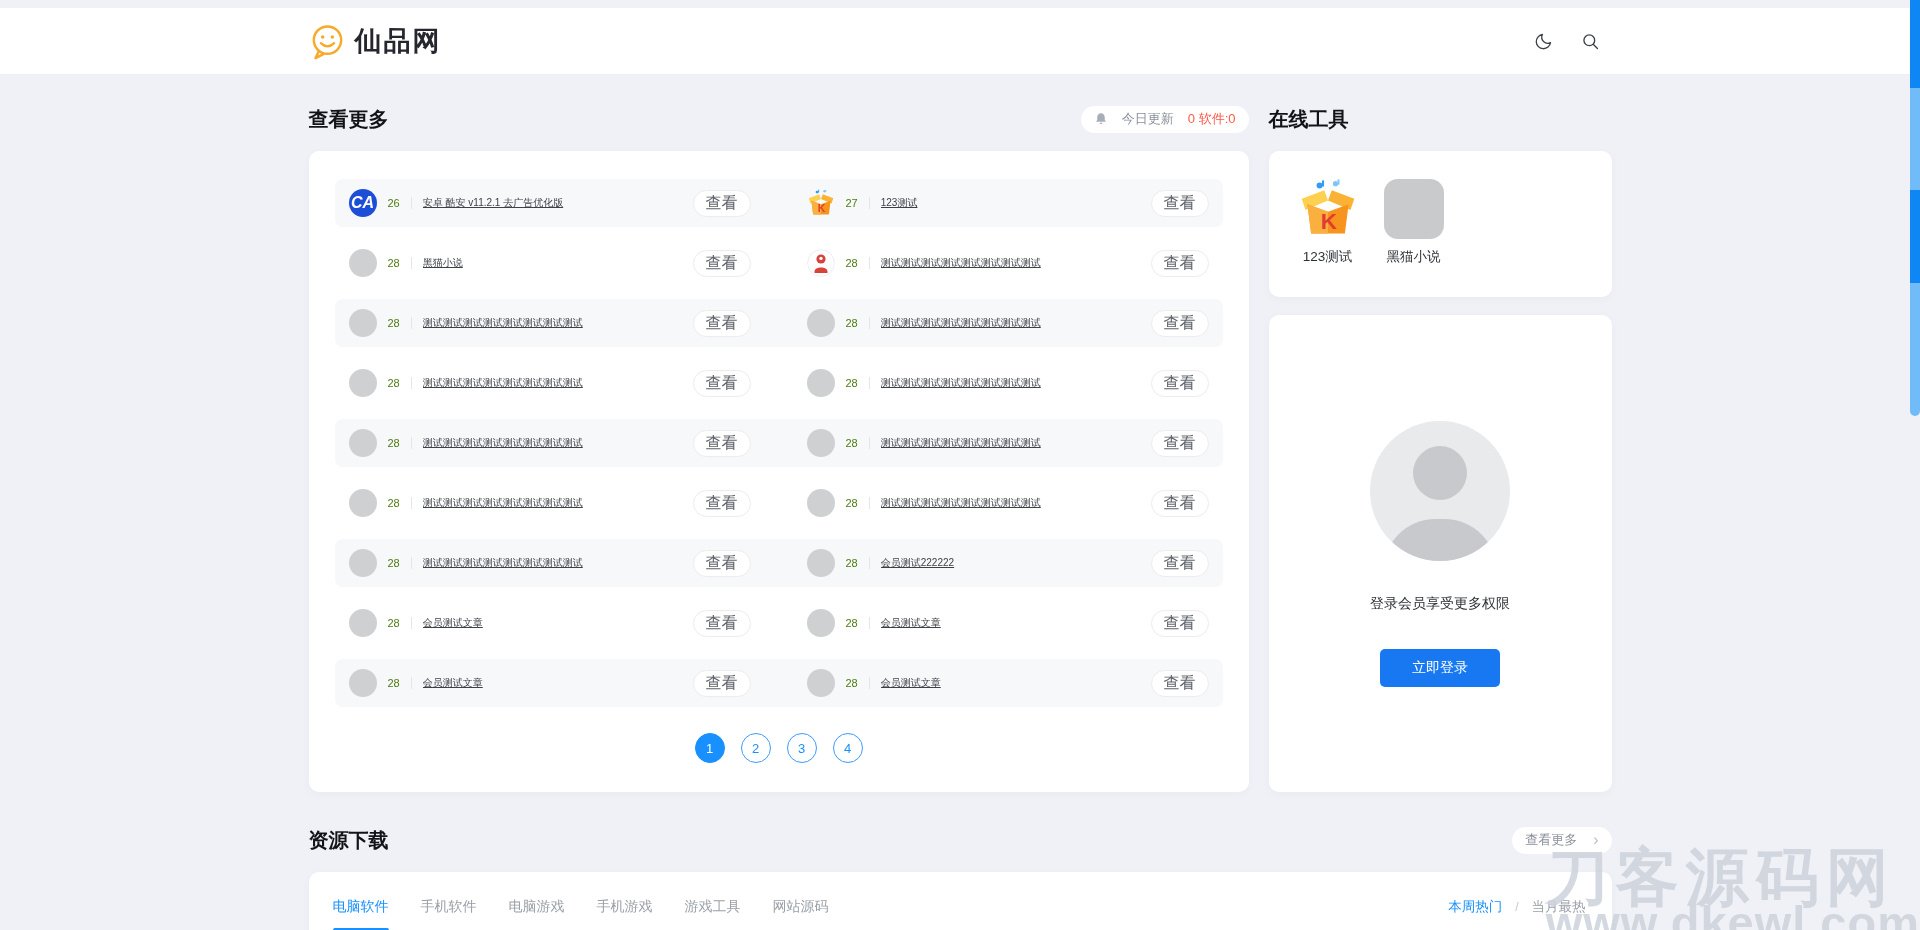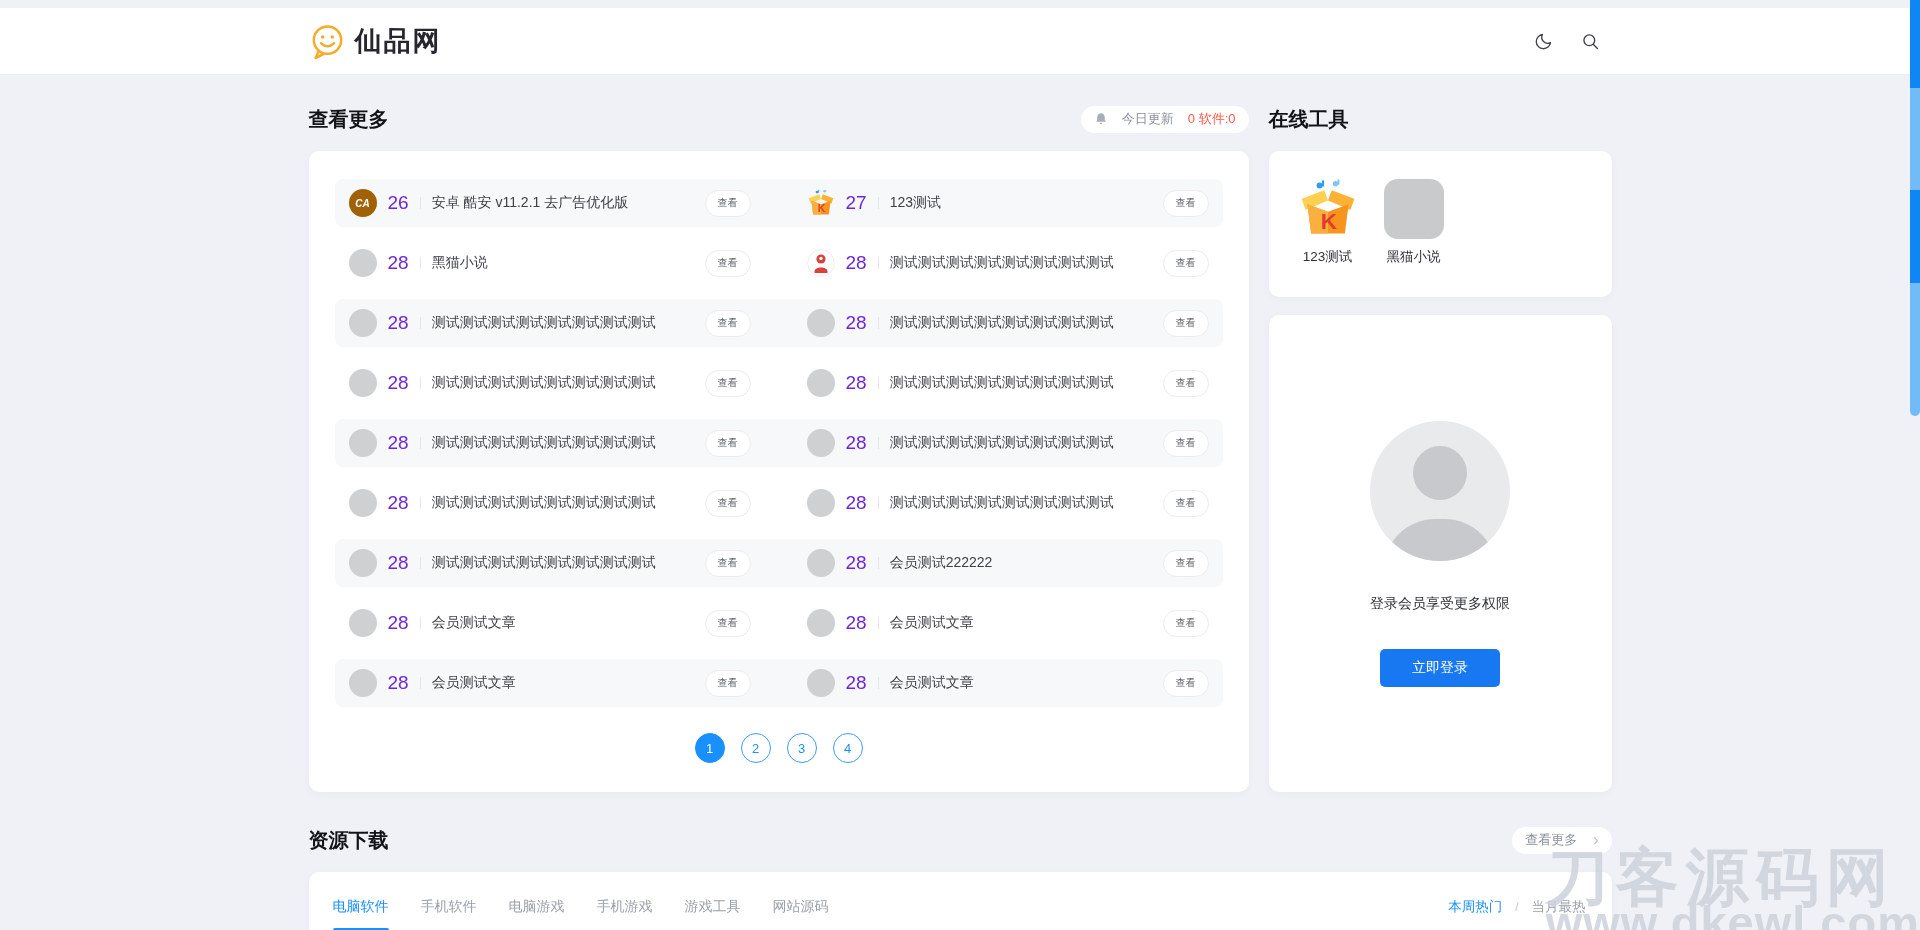--- a/index.html
+++ b/index.html
@@ -31,26 +31,26 @@
   .card { background:#fff; border-radius:10px; box-shadow:0 2px 10px rgba(30,40,80,.03); }
 
   
   .list-card { height:641px; padding:28px 26px 24px; }
   .rows { display:flex; flex-direction:column; gap:12px; }
   .row { display:flex; gap:28px; height:48px; border-radius:8px; align-items:center; }
   .row.odd { background:#f7f8fa; }
   .item { flex:1; min-width:0; display:flex; align-items:center; gap:11px; padding:0 14px; cursor:pointer; }
   .li-icon { width:28px; height:28px; border-radius:50%; flex-shrink:0; display:flex; align-items:center; justify-content:center; overflow:hidden; }
   .li-icon.gray { background:#cfd0d2; }
-  .li-icon.coolapk { background:#a16207; color:#fff; font-size:10px; font-weight:bold; font-style:italic; }
+  .li-icon.coolapk { background:#1d4ed8; color:#fff; font-size:16px; font-weight:bold; font-style:italic; }
   .li-icon svg { width:28px; height:28px; }
-  .item-num { color:#6d28d9; font-size:19px; flex-shrink:0; }
+  .item-num { color:#4d7c0f; font-size:11px; flex-shrink:0; }
   .item-div { width:1px; height:12px; background:#e4e6ea; flex-shrink:0; }
-  .item-title { flex:1; min-width:0; font-size:14px; color:#3e4147; white-space:nowrap; overflow:hidden; text-overflow:ellipsis; }
-  .view-btn { flex-shrink:0; background:#fff; border:1px solid #ececee; border-radius:14px; height:27px; padding:0 12px; font-size:10px; color:#60646b; cursor:pointer; font-family:inherit; }
+  .item-title { flex:1; min-width:0; font-size:10px; color:#3e4147; white-space:nowrap; overflow:hidden; text-overflow:ellipsis;text-decoration:underline; }
+  .view-btn { flex-shrink:0; background:#fff; border:1px solid #ececee; border-radius:14px; height:27px; padding:0 12px; font-size:16px; color:#60646b; cursor:pointer; font-family:inherit; }
 
   .pagination { display:flex; justify-content:center; gap:16px; margin-top:26px; }
   .page-btn { width:30px; height:30px; border-radius:50%; border:1px solid #3b9bff; background:#fff; color:#1890ff; font-size:13px; display:flex; align-items:center; justify-content:center; cursor:pointer; }
   .page-btn.active { background:#1890ff; border-color:#1890ff; color:#fff; }
 
   
   .tools-card { height:146px; padding:28px 24px 24px; display:flex; gap:16px; }
   .tool { display:flex; flex-direction:column; align-items:center; gap:9px; width:70px; cursor:pointer; }
   .tool-icon { width:60px; height:60px; display:flex; align-items:center; justify-content:center; }
   .tool-icon svg { width:60px; height:60px; }

